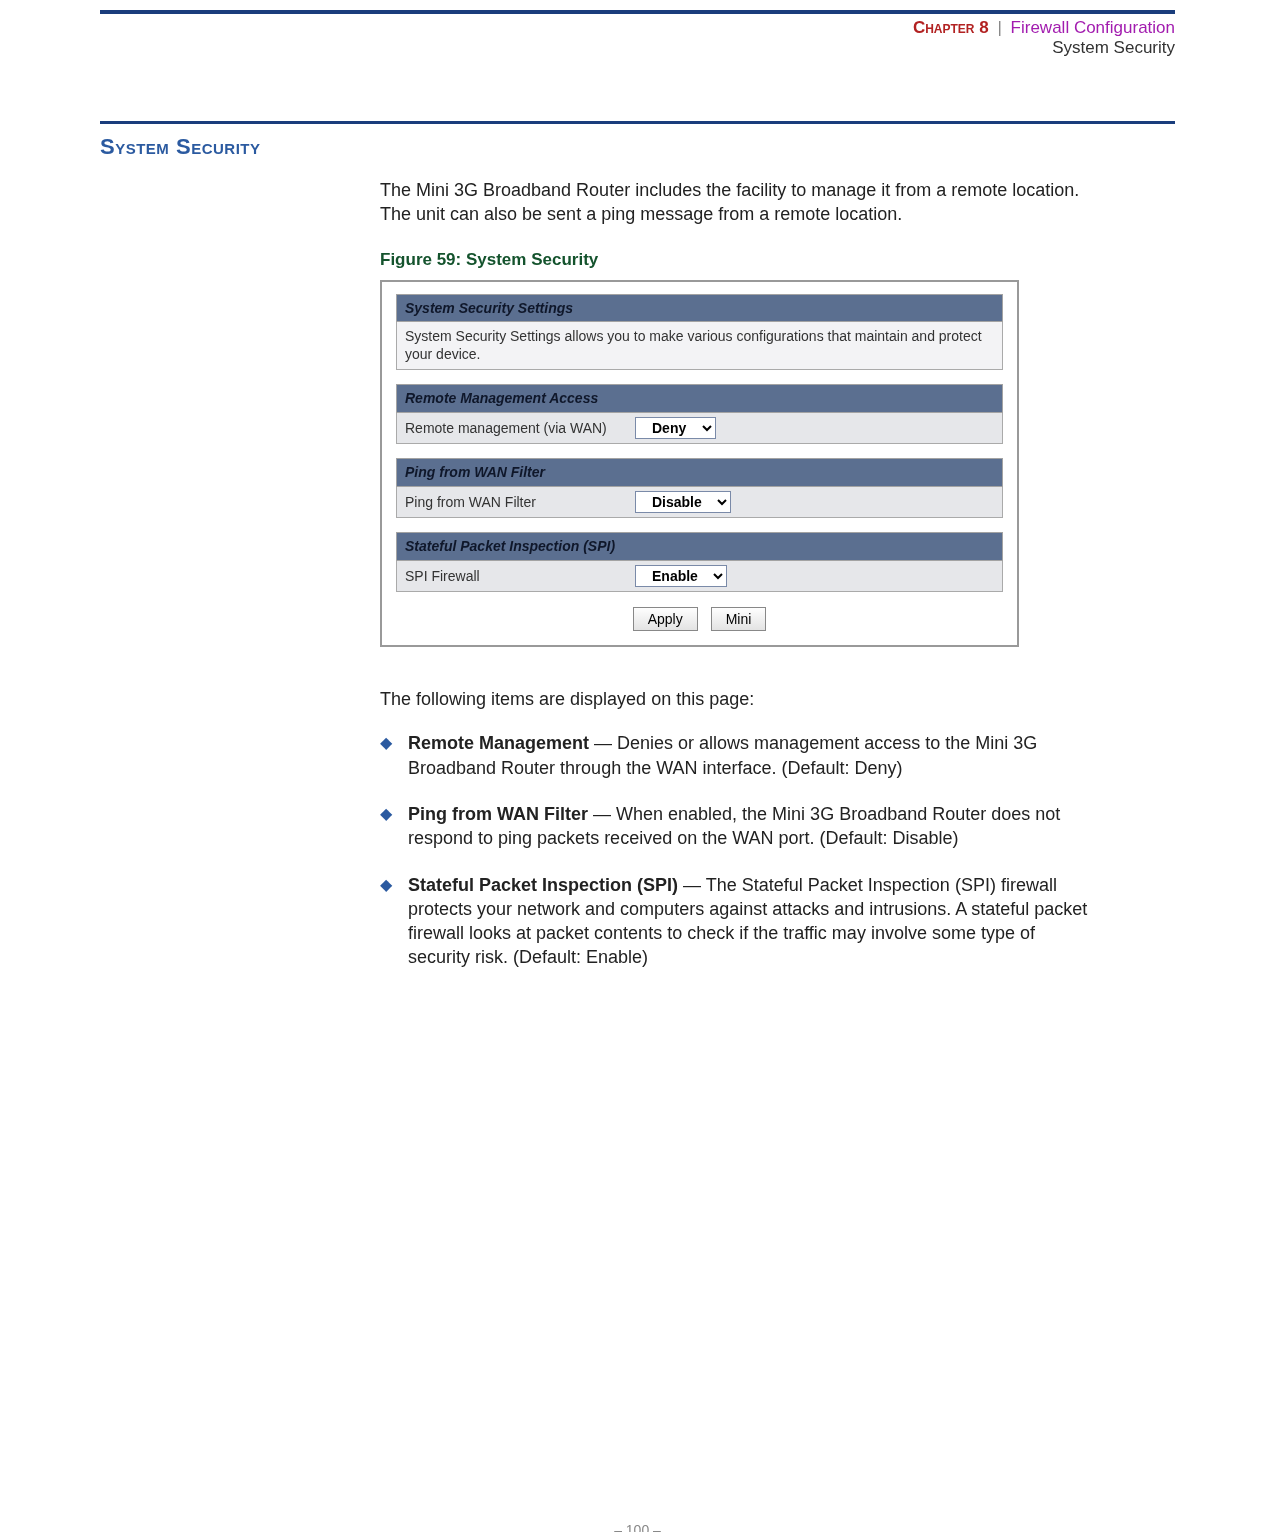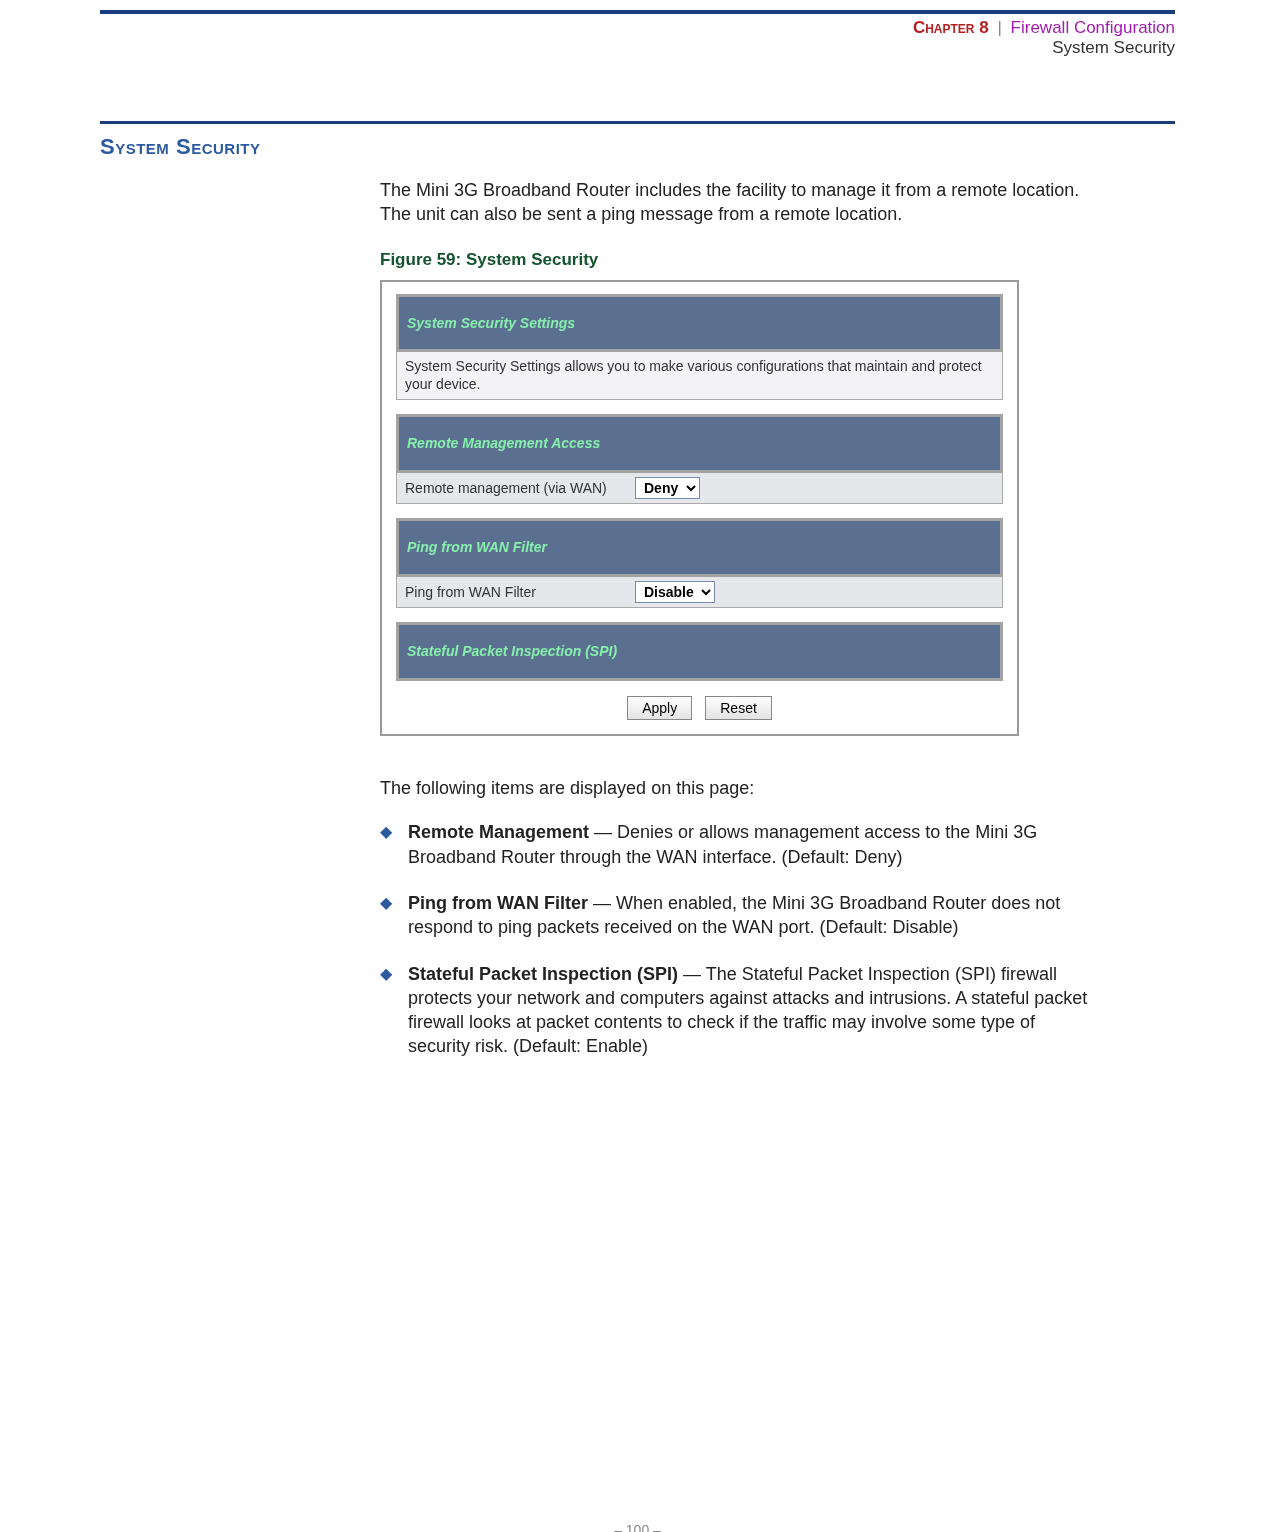--- a/index.html
+++ b/index.html
@@ -66,25 +66,25 @@
     padding: 6px 0 14px 0;
     width: 635px;
   }
   .panel {
     margin: 6px 14px 14px 14px;
     font-family: Tahoma, Arial, sans-serif;
     font-size: 14px;
   }
   .panel-hdr {
     background: #5b6f90;
-    color: #86efac;
+    color: #0f172a;
     font-weight: bold;
     font-style: italic;
-    padding: 17px 8px;
-    border: 3px solid #a3a3a3;
+    padding: 4px 8px;
+    border: 1px solid #a3a3a3;
   }
   .panel-row {
     background: #e6e7ea;
     border: 1px solid #aaa;
     border-top: none;
     padding: 4px 8px;
     color: #333;
     display: flex;
     align-items: center;
   }
@@ -95,21 +95,21 @@
     border-top: none;
     padding: 6px 8px;
     color: #333;
     font-size: 14px;
     line-height: 1.25;
   }
   select.ss {
     font-family: Tahoma, Arial, sans-serif;
     font-weight: bold;
     font-size: 14px;
-    padding: 1px 4px;
+    padding: 1px 12px;
     border: 1px solid #7a8aa8;
     background: #fff;
   }
   .btnrow {
     text-align: center;
     margin-top: 6px;
   }
   button.ssbtn {
     font-family: Tahoma, Arial, sans-serif;
     font-size: 14px;
@@ -192,25 +192,31 @@
         <div class="panel-row">
           <span class="label">Ping from WAN Filter</span>
           <select class="ss">
             <option>Disable</option>
           </select>
         </div>
       </div>
 
       <div class="panel">
         <div class="panel-hdr">Stateful Packet Inspection (SPI)</div>
+        <div class="panel-row">
+          <span class="label">SPI Firewall</span>
+          <select class="ss" style="min-width:78px">
+            <option>Enable</option>
+          </select>
+        </div>
       </div>
 
       <div class="btnrow">
         <button class="ssbtn">Apply</button>
-        <button class="ssbtn">Reset</button>
+        <button class="ssbtn">Mini</button>
       </div>
     </div>
 
     <p class="follow">The following items are displayed on this page:</p>
 
     <ul class="bullets">
       <li>
         <b>Remote Management</b><span> — Denies or allows management access to the Mini 3G Broadband Router through the WAN interface. (Default: Deny)</span>
       </li>
       <li>

